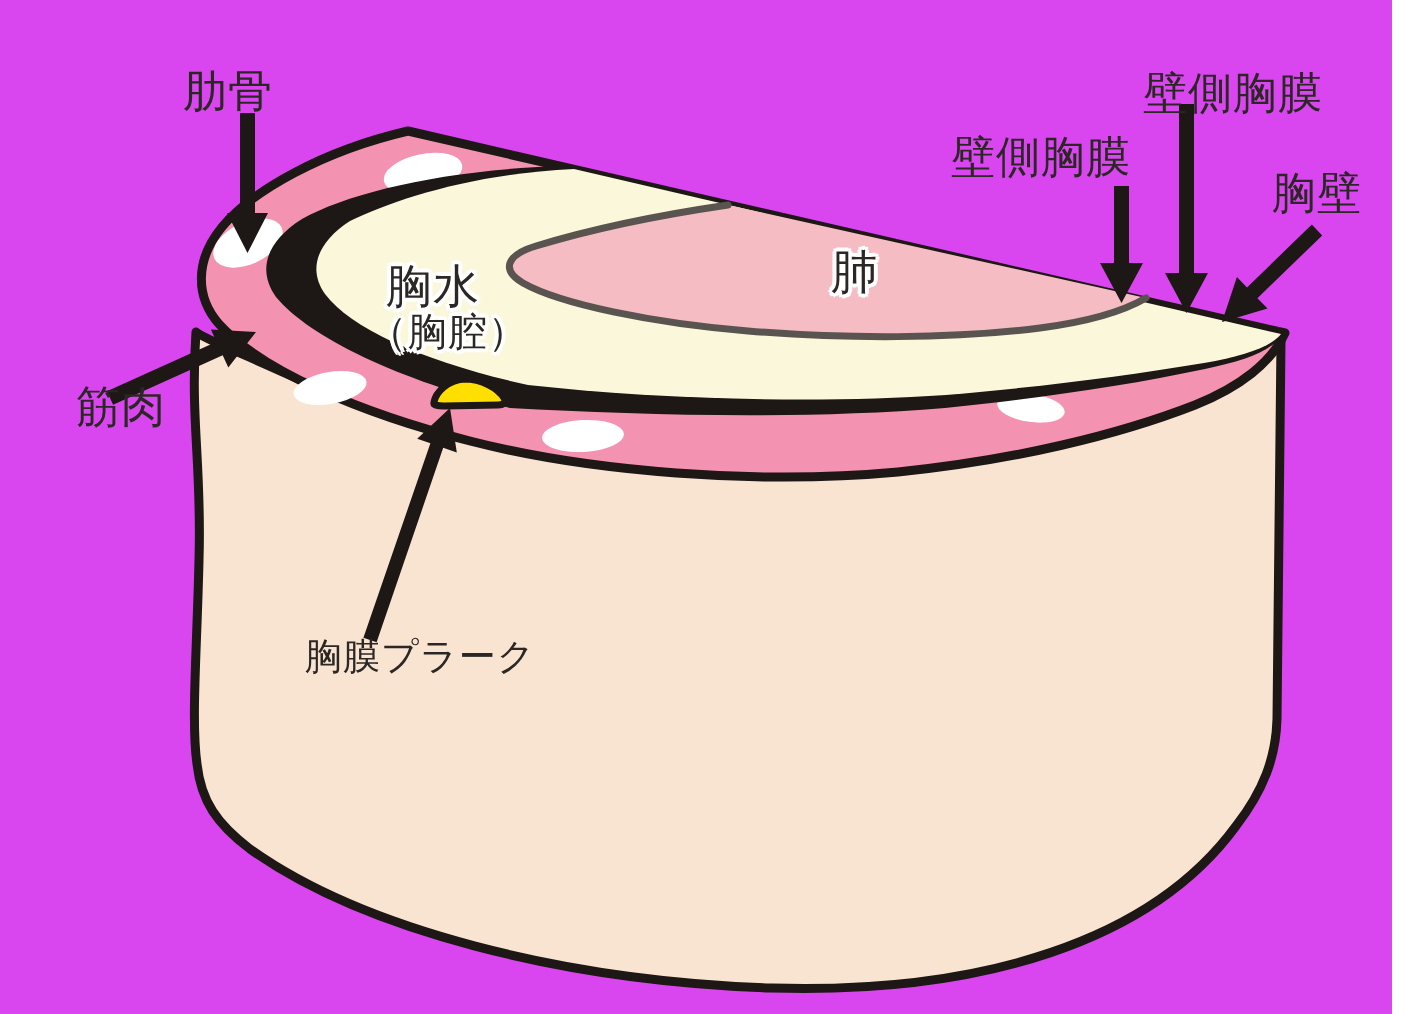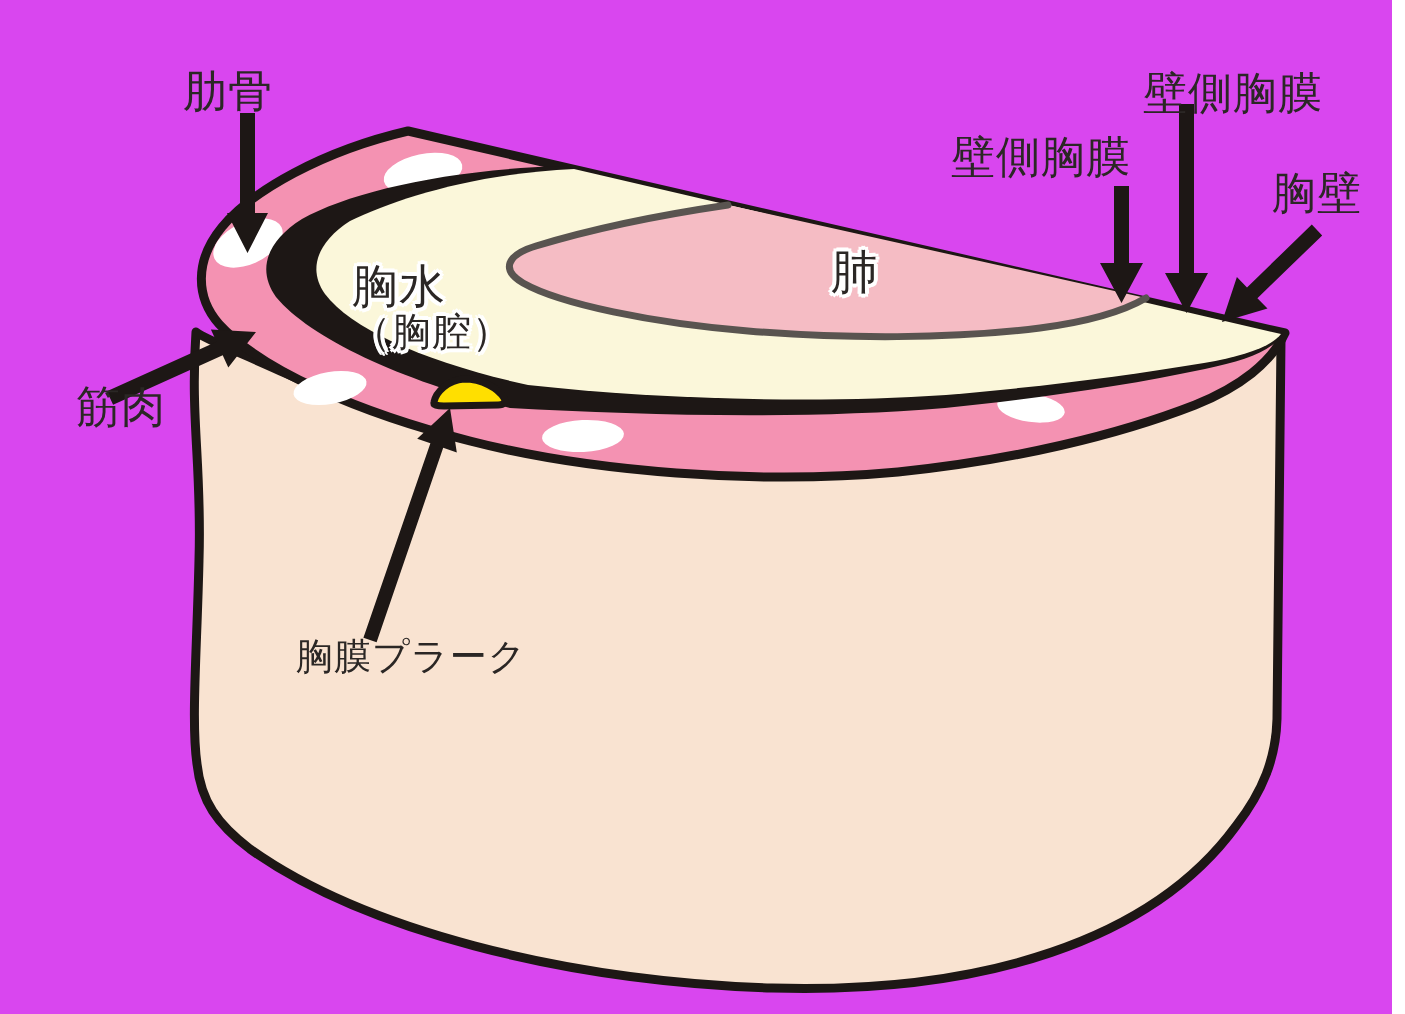--- a/index.html
+++ b/index.html
@@ -19,21 +19,21 @@
     letter-spacing:1px;
   }
   .lbl-44{font-size:44px;}
   .lbl-37{font-size:37px;}
   .halo{
     text-shadow:
       -3px -3px 0 #fff, 3px -3px 0 #fff, -3px 3px 0 #fff, 3px 3px 0 #fff,
       0 -4px 0 #fff, 0 4px 0 #fff, -4px 0 0 #fff, 4px 0 0 #fff,
       -3px 0 0 #fff, 3px 0 0 #fff, 0 3px 0 #fff, 0 -3px 0 #fff;
   }
-  .fluid-block{text-align:left;}
+  .fluid-block{text-align:center;margin-left:16px;}
   .fluid-main{font-size:46px;display:block;}
   .fluid-sub{font-size:39px;display:block;margin-top:2px;}
   .lung-lbl{font-size:47px;}
 </style>
 </head>
 <body>
 
 <div class="stage">
 
   <svg width="1405" height="1014" viewBox="0 0 1405 1014">
@@ -128,15 +128,15 @@
   </div>
 
   <div class="lbl lung-lbl halo" style="left:831px;top:247px;">肺</div>
 
   <div class="lbl lbl-44" style="left:951px;top:134px;">壁側胸膜</div>
 
   <div class="lbl lbl-44" style="left:1143px;top:42px;margin-top:28px;">壁側胸膜</div>
 
   <div class="lbl lbl-44" style="left:1272px;top:170px;">胸壁</div>
 
-  <div class="lbl lbl-37" style="left:296px;top:638px;">胸膜プラーク</div>
+  <div class="lbl lbl-37" style="left:305px;top:638px;">胸膜プラーク</div>
 
 </div>
 
 </body></html>

